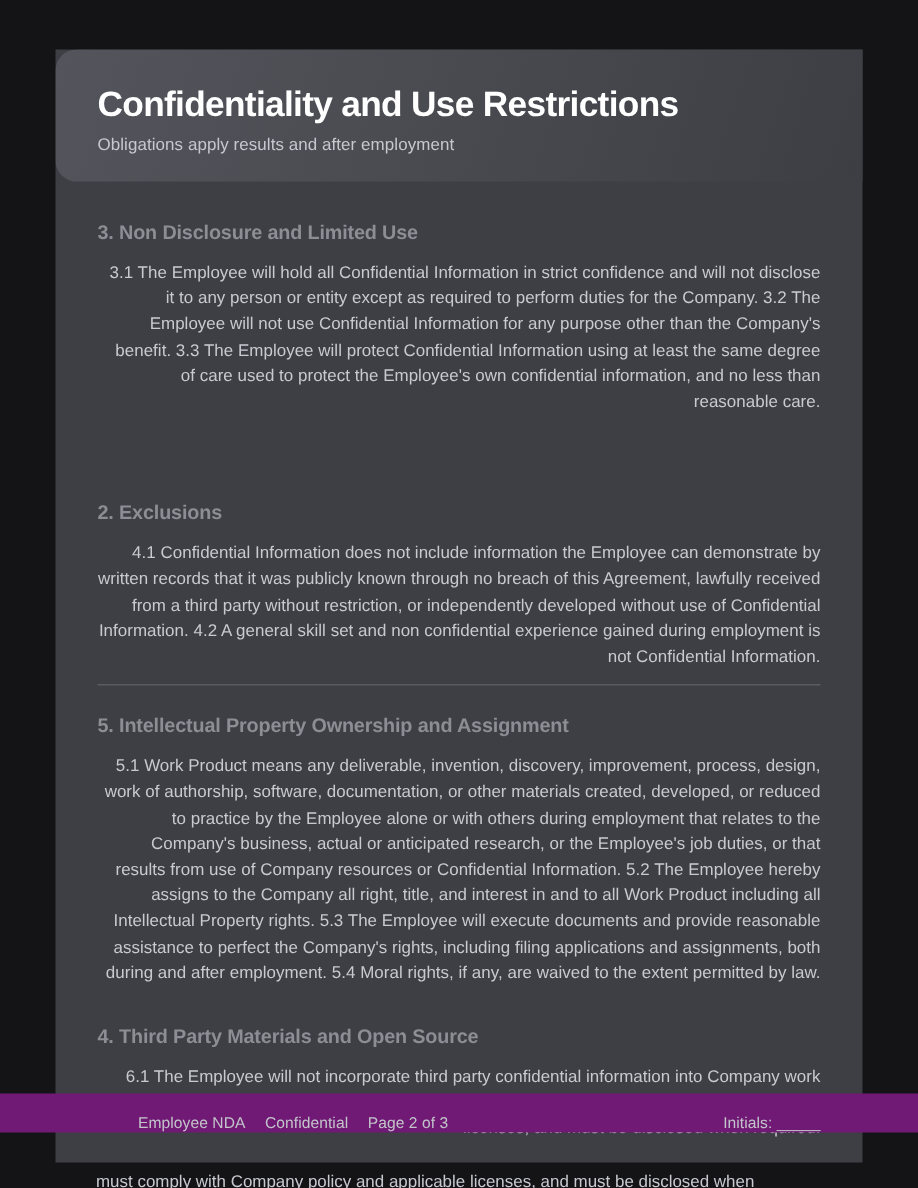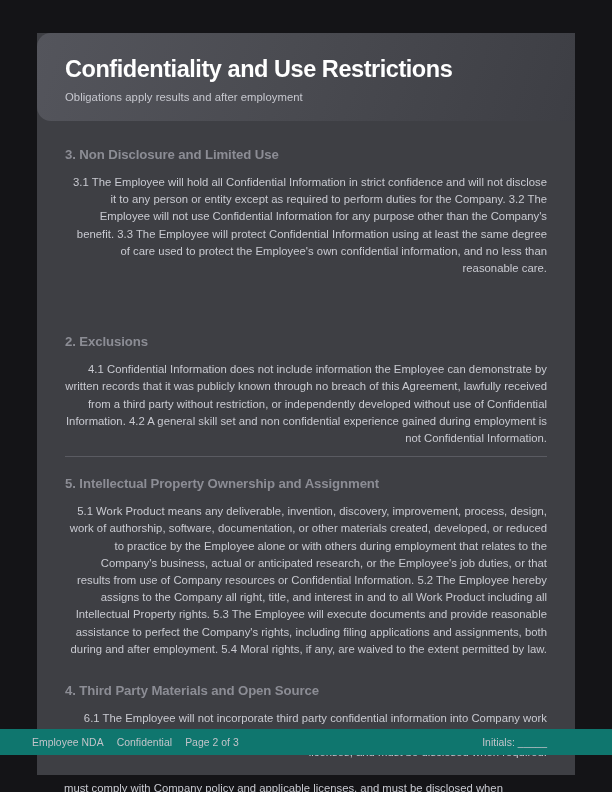--- a/index.html
+++ b/index.html
@@ -105,25 +105,25 @@
     border: 0;
   }
 
   
   .doc-footer {
     position: absolute;
     left: 0;
     right: 0;
     top: 729px;
     height: 26px;
-    background: #0f766e;
+    background: #701a75;
     display: flex;
-    align-items: center;
+    align-items: flex-end;
     box-sizing: border-box;
-    padding: 0 65px 0 32px;
+    padding: 0 65px 0 92px;
     z-index: 5;
   }
   .footer-left {
     display: flex;
     align-items: baseline;
     gap: 13px;
     font-size: 10.4px;
     color: #c3c4ca;
     letter-spacing: 0.05px;
   }

